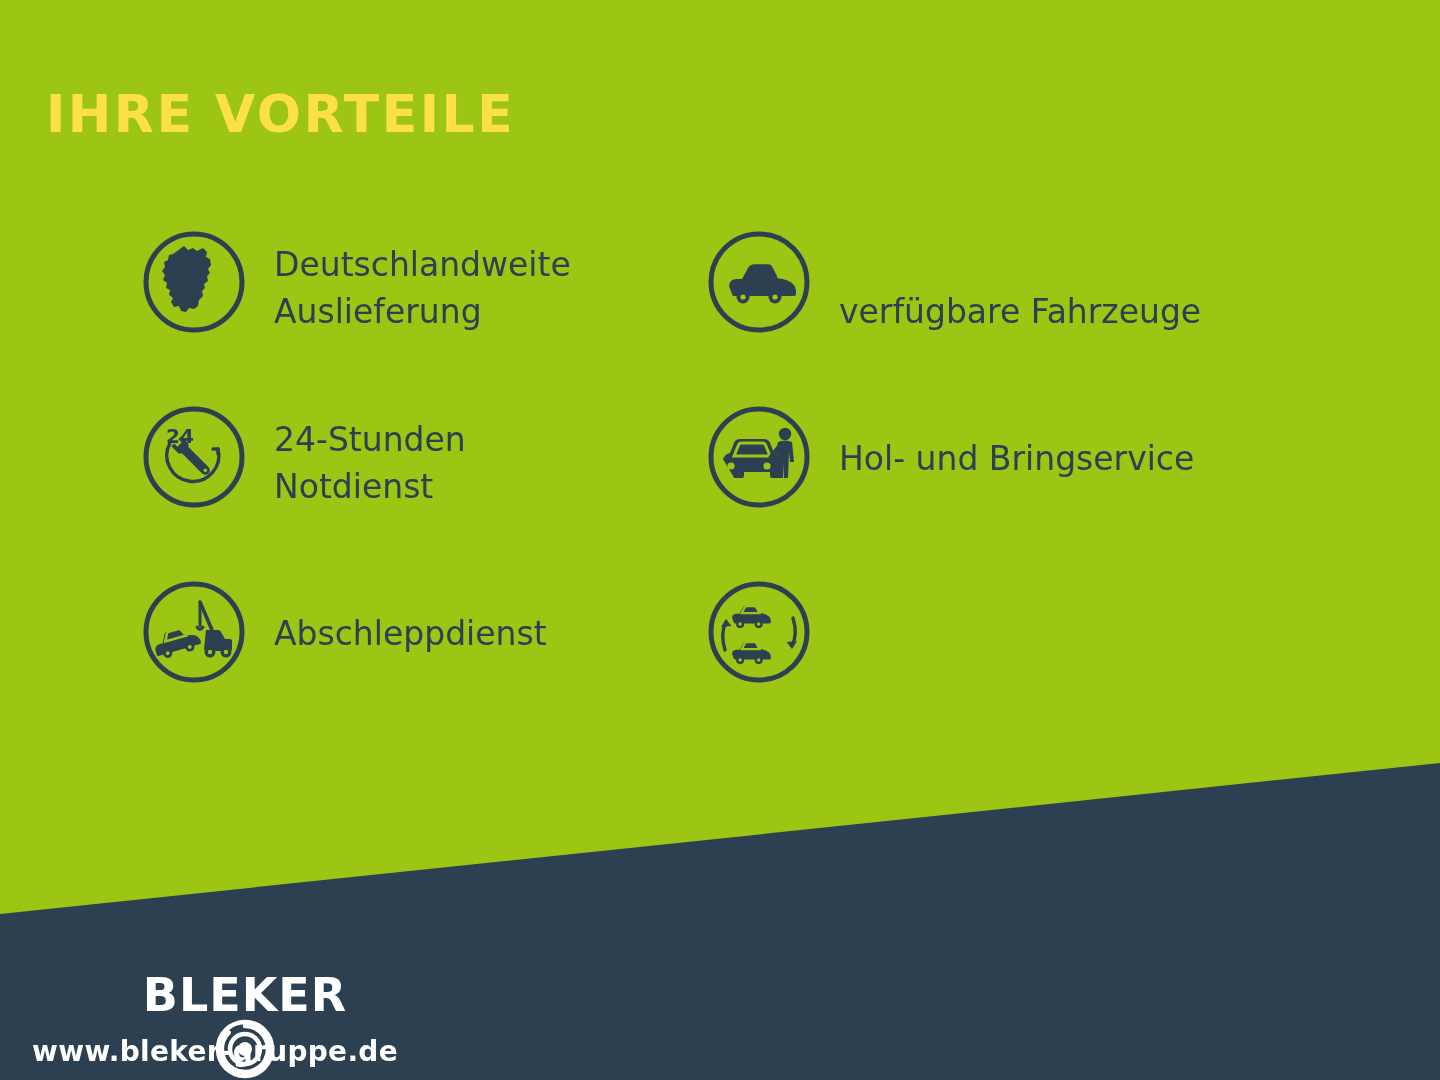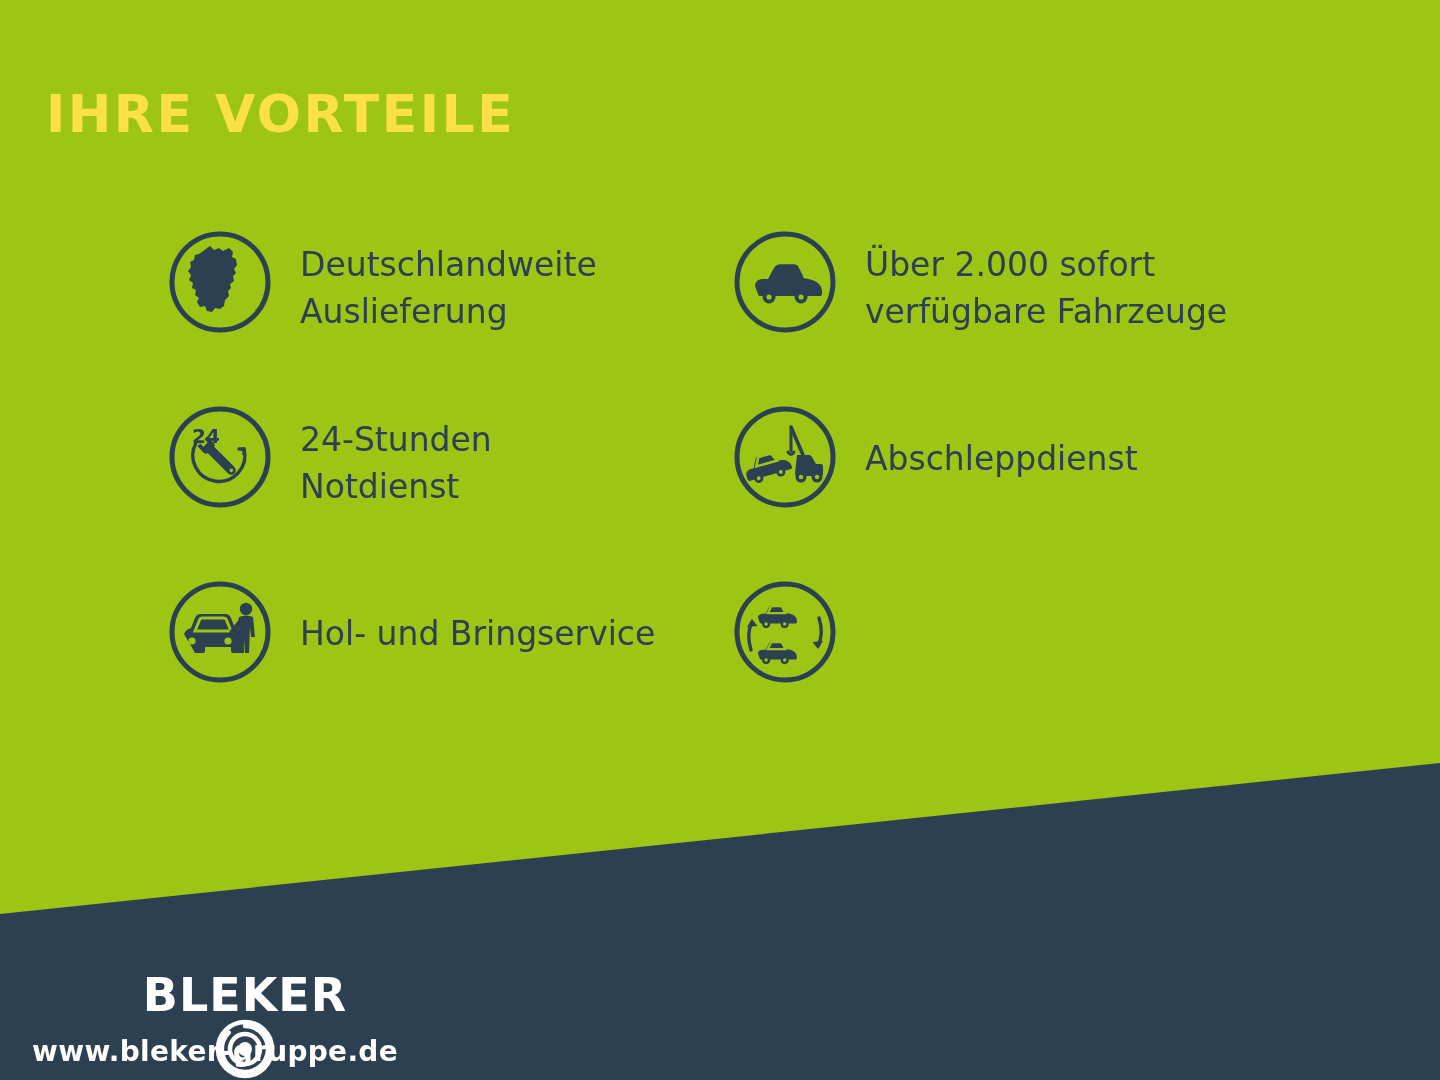--- a/index.html
+++ b/index.html
@@ -34,21 +34,21 @@
     font-size: 52px;
     font-weight: bold;
     letter-spacing: 2.5px;
     color: #fde047;
     line-height: 1;
     white-space: nowrap;
   }
   
   .benefits {
     position: absolute;
-    left: 166px;
+    left: 140px;
     top: 228px;
     width: 1190px;
     display: grid;
     grid-template-columns: 565px 565px;
     grid-template-rows: 175px 175px 175px;
     column-gap: 0px;
   }
   .benefit {
     display: flex;
     align-items: flex-start;
@@ -150,21 +150,21 @@
           <circle cx="54" cy="54" r="48" fill="none" stroke="#2d4052" stroke-width="5"></circle>
           <path fill="#2d4052" d="M24 58 q0 -6 7 -7 l6 0 6 -11 q1.5 -3 5 -3 l14 0 q3.5 0 5 3 l5 10 q12 1.5 16 6 q3 3 3 7 l0 3 q0 2 -2 2 l-60 0 q-2 0 -2 -2 z"></path>
           <path fill="none" stroke="#2d4052" stroke-width="3.6" d="M41 50 l5 -10 q1 -2 3 -2 l14 0 q2 0 3 2 l5 10"></path>
           <circle cx="38" cy="69" r="6.5" fill="#2d4052"></circle>
           <circle cx="38" cy="69" r="2.6" fill="#9cc514"></circle>
           <circle cx="70" cy="69" r="6.5" fill="#2d4052"></circle>
           <circle cx="70" cy="69" r="2.6" fill="#9cc514"></circle>
         </svg>
       </span>
       <span class="label">
-        <span>Über 2.000 sofort</span><br>
+        <br>
         <span>verfügbare Fahrzeuge</span>
       </span>
     </div>
 
     <div class="benefit">
       <span class="icon-circle">
         <svg viewBox="0 0 108 108" xmlns="http://www.w3.org/2000/svg">
           <circle cx="54" cy="54" r="48" fill="none" stroke="#2d4052" stroke-width="5"></circle>
           <text x="26" y="40" font-family="DejaVu Sans, sans-serif" font-size="20" font-weight="bold" fill="#2d4052">24</text>
           <path fill="none" stroke="#2d4052" stroke-width="3.4" stroke-linecap="round" d="M30 40 A26 26 0 1 0 78 46"></path>
@@ -181,20 +181,40 @@
         <span>24-Stunden</span><br>
         <span>Notdienst</span>
       </span>
     </div>
 
     <div class="benefit single">
       <span class="icon-circle">
         <svg viewBox="0 0 108 108" xmlns="http://www.w3.org/2000/svg">
           <circle cx="54" cy="54" r="48" fill="none" stroke="#2d4052" stroke-width="5"></circle>
 
+          <path fill="#2d4052" d="M18 56 q2 -5 7 -6 l4 -10 q1.5 -4 6 -4 l24 0 q4.5 0 6 4 l4 10 q5 1 7 6 l0 17 q0 2 -2 2 l-7 0 q-2 0 -2 -2 l0 -4 l-26 0 l0 4 q0 2 -2 2 l-7 0 q-2 0 -2 -2 z"></path>
+          <path fill="none" stroke="#9cc514" stroke-width="3" d="M29 53 l4.5 -11 q0.8 -2 3 -2 l21 0 q2.2 0 3 2 l4.5 11 z"></path>
+          <circle cx="26" cy="63" r="3.6" fill="#9cc514"></circle>
+          <circle cx="62" cy="63" r="3.6" fill="#9cc514"></circle>
+
+          <circle cx="80" cy="31" r="6.2" fill="#2d4052"></circle>
+          <path fill="#2d4052" d="M73 39 q7 -3 14 0 l2 20 -4 0 -1 -10 -1 26 -4 0 -0.5 -14 -0.5 14 -4 0 -1 -26 -1 10 -4 0 z"></path>
+          <path fill="none" stroke="#2d4052" stroke-width="3" stroke-linecap="round" d="M73 44 l-8 10"></path>
+        </svg>
+      </span>
+      <span class="label">
+        <span>Hol- und Bringservice</span>
+      </span>
+    </div>
+
+    <div class="benefit single">
+      <span class="icon-circle">
+        <svg viewBox="0 0 108 108" xmlns="http://www.w3.org/2000/svg">
+          <circle cx="54" cy="54" r="48" fill="none" stroke="#2d4052" stroke-width="5"></circle>
+
           <path fill="#2d4052" d="M66 52 l12 0 q2 0 3 2 l4 7 l5 0 q2 0 2 2 l0 8 q0 2 -2 2 l-24 0 q-2 0 -2 -2 z"></path>
           <circle cx="70" cy="74" r="5.5" fill="#2d4052"></circle>
           <circle cx="70" cy="74" r="2.2" fill="#9cc514"></circle>
           <circle cx="86" cy="74" r="5.5" fill="#2d4052"></circle>
           <circle cx="86" cy="74" r="2.2" fill="#9cc514"></circle>
 
           <path fill="none" stroke="#2d4052" stroke-width="3.6" stroke-linecap="round" d="M72 52 L60 24"></path>
           <path fill="none" stroke="#2d4052" stroke-width="3" stroke-linecap="round" d="M60 26 L60 48"></path>
           <path fill="none" stroke="#2d4052" stroke-width="3" stroke-linecap="round" d="M57 49 q3 5 6 0"></path>
 
@@ -203,40 +223,20 @@
             <path fill="none" stroke="#9cc514" stroke-width="2.6" d="M26 60 l3.5 -7 q0.7 -1.5 2.3 -1.5 l10 0 q1.6 0 2.3 1.5 l3.5 7 z"></path>
             <circle cx="25" cy="72" r="4.6" fill="#2d4052"></circle>
             <circle cx="25" cy="72" r="1.9" fill="#9cc514"></circle>
             <circle cx="48" cy="72" r="4.6" fill="#2d4052"></circle>
             <circle cx="48" cy="72" r="1.9" fill="#9cc514"></circle>
           </g>
         </svg>
       </span>
       <span class="label">
         <span>Abschleppdienst</span>
-      </span>
-    </div>
-
-    <div class="benefit single">
-      <span class="icon-circle">
-        <svg viewBox="0 0 108 108" xmlns="http://www.w3.org/2000/svg">
-          <circle cx="54" cy="54" r="48" fill="none" stroke="#2d4052" stroke-width="5"></circle>
-
-          <path fill="#2d4052" d="M18 56 q2 -5 7 -6 l4 -10 q1.5 -4 6 -4 l24 0 q4.5 0 6 4 l4 10 q5 1 7 6 l0 17 q0 2 -2 2 l-7 0 q-2 0 -2 -2 l0 -4 l-26 0 l0 4 q0 2 -2 2 l-7 0 q-2 0 -2 -2 z"></path>
-          <path fill="none" stroke="#9cc514" stroke-width="3" d="M29 53 l4.5 -11 q0.8 -2 3 -2 l21 0 q2.2 0 3 2 l4.5 11 z"></path>
-          <circle cx="26" cy="63" r="3.6" fill="#9cc514"></circle>
-          <circle cx="62" cy="63" r="3.6" fill="#9cc514"></circle>
-
-          <circle cx="80" cy="31" r="6.2" fill="#2d4052"></circle>
-          <path fill="#2d4052" d="M73 39 q7 -3 14 0 l2 20 -4 0 -1 -10 -1 26 -4 0 -0.5 -14 -0.5 14 -4 0 -1 -26 -1 10 -4 0 z"></path>
-          <path fill="none" stroke="#2d4052" stroke-width="3" stroke-linecap="round" d="M73 44 l-8 10"></path>
-        </svg>
-      </span>
-      <span class="label">
-        <span>Hol- und Bringservice</span>
       </span>
     </div>
 
     <div class="benefit single">
       <span class="icon-circle">
         <svg viewBox="0 0 108 108" xmlns="http://www.w3.org/2000/svg">
           <circle cx="54" cy="54" r="48" fill="none" stroke="#2d4052" stroke-width="5"></circle>
 
           <g transform="translate(27,20) scale(0.58)">
             <path fill="#2d4052" d="M0 34 q0 -6 7 -7 l6 0 6 -11 q1.5 -3 5 -3 l14 0 q3.5 0 5 3 l5 10 q12 1.5 16 6 q3 3 3 7 l0 3 q0 2 -2 2 l-60 0 q-2 0 -2 -2 z"></path>

